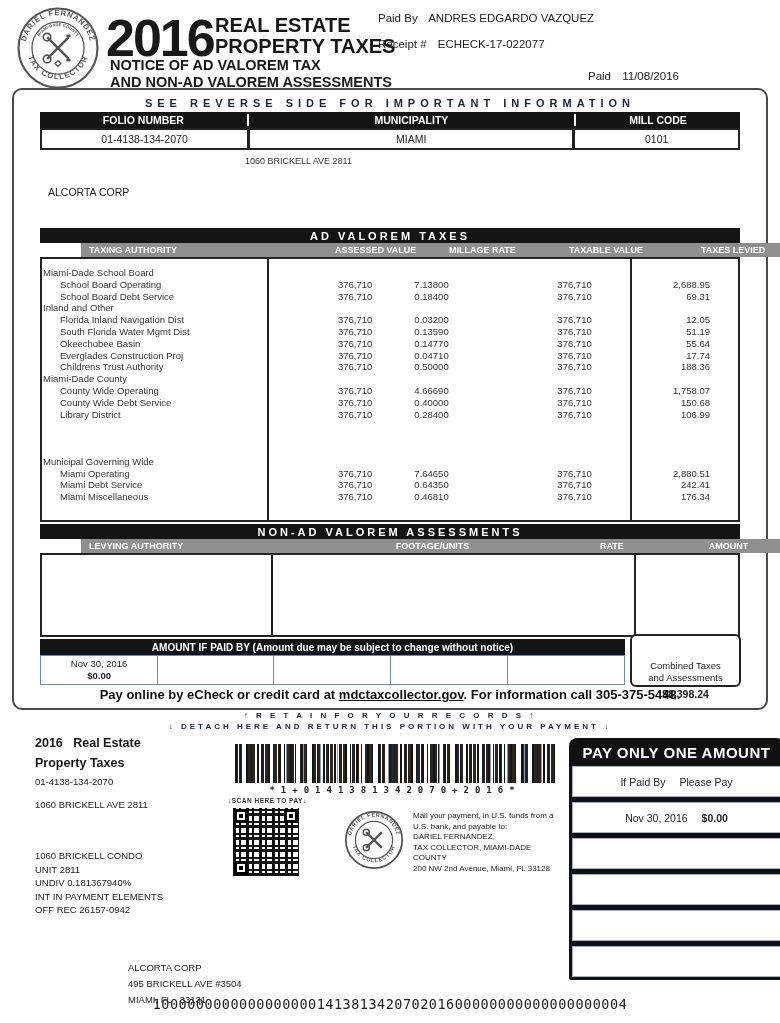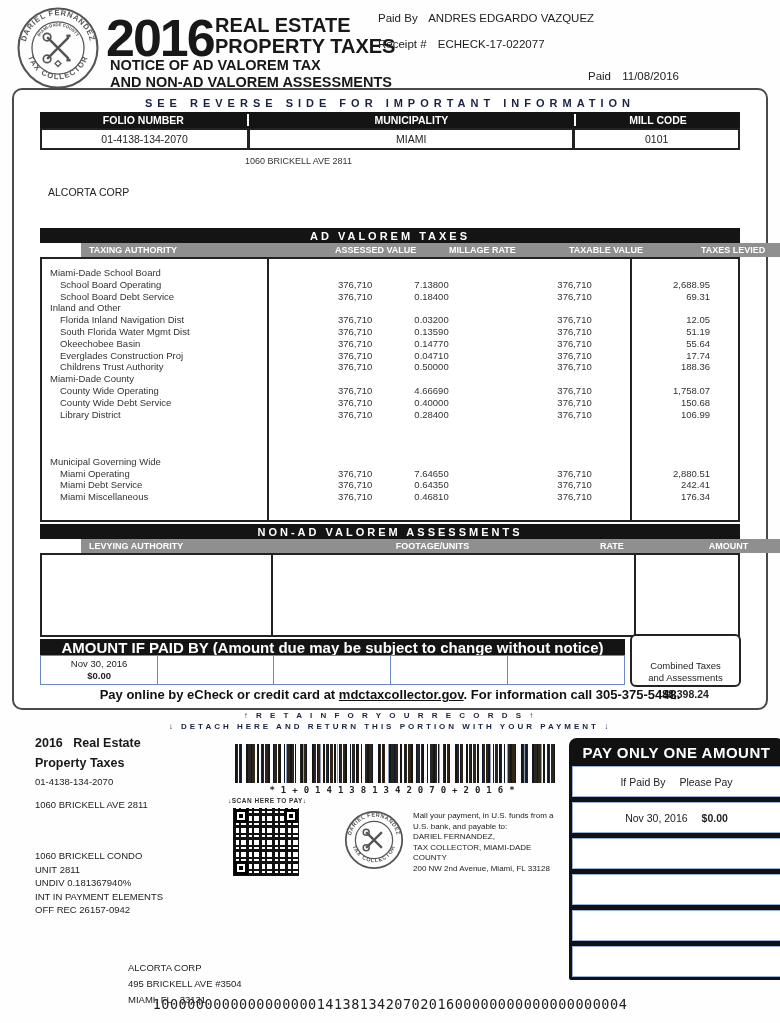--- a/index.html
+++ b/index.html
@@ -31,38 +31,38 @@
   .owner-block{left:48px;top:155px;font-size:10.5px;line-height:15px;white-space:pre;}
   .prop-addr{left:245px;top:156px;font-size:9px;color:#333;}
 
   .section-title{left:40px;top:228px;width:700px;height:15px;justify-content:center;font-size:11px;letter-spacing:3px;}
   .gray-bar{left:40px;top:243px;width:700px;height:14px;background:#8f8f8f;color:#fff;font-weight:bold;font-size:9px;display:flex;align-items:center;margin-left:41px;}
   .gray-bar .h{text-align:center;}
 
   .av-body{left:40px;top:257px;width:700px;height:265px;border:2px solid #222;background:#fff;box-sizing:border-box;padding-top:8px;font-size:9.5px;color:#333;overflow:hidden;}
   .av-row{display:flex;height:11.8px;line-height:11.8px;}
   .av-row.spacer{height:11.8px;}
-  .av-row .c1{width:227px;padding-left:8px;box-sizing:border-box;}
+  .av-row .c1{width:227px;padding-left:1px;box-sizing:border-box;}
   .av-row.indent .c1{padding-left:18px;}
   .av-row .c2{width:118px;text-align:right;}
   .av-row .c3{width:96px;text-align:right;padding-right:16px;box-sizing:border-box;}
   .av-row .c4{width:173px;text-align:right;padding-right:40px;box-sizing:border-box;}
   .av-row .c5{width:110px;text-align:right;padding-right:28px;box-sizing:border-box;}
   .av-divider{top:257px;width:0;height:265px;border-left:2px solid #222;}
   .av-div1{left:267px;}
   .av-div2{left:630px;}
 
   .nav-title{top:524px;}
   .nav-gray{top:539px;}
   .nav-body{left:40px;top:553px;width:700px;height:84px;border:2px solid #222;background:#fff;box-sizing:border-box;}
   .nav-divider{top:553px;width:0;height:84px;border-left:2px solid #222;}
   .nav-div1{left:271px;}
   .nav-div2{left:634px;}
 
-  .aipb-bar{left:40px;top:639px;width:585px;height:16px;justify-content:center;font-size:15px;}
+  .aipb-bar{left:40px;top:639px;width:585px;height:16px;justify-content:center;font-size:10px;}
   .aipb-cells{left:40px;top:655px;width:585px;height:30px;display:flex;}
   .aipb-cell{flex:1;border:1.5px solid #6b87c4;margin-left:-1.5px;background:#fff;display:flex;flex-direction:column;align-items:center;justify-content:center;font-size:9.5px;line-height:12px;}
   .aipb-cell:first-child{margin-left:0;}
   .aipb-cell .amt{font-weight:bold;}
 
   .combined-box{left:630px;top:634px;width:111px;height:53px;border:2px solid #222;border-radius:6px;background:#fff;text-align:center;font-size:9.5px;line-height:11.5px;padding-top:24px;box-sizing:border-box;}
   .combined-box .amt{font-weight:bold;font-size:10.5px;margin-top:6px;}
 
   .pay-online{left:40px;top:687px;width:700px;text-align:center;font-size:13px;font-weight:bold;color:#111;}
   .pay-online a{color:#111;}

